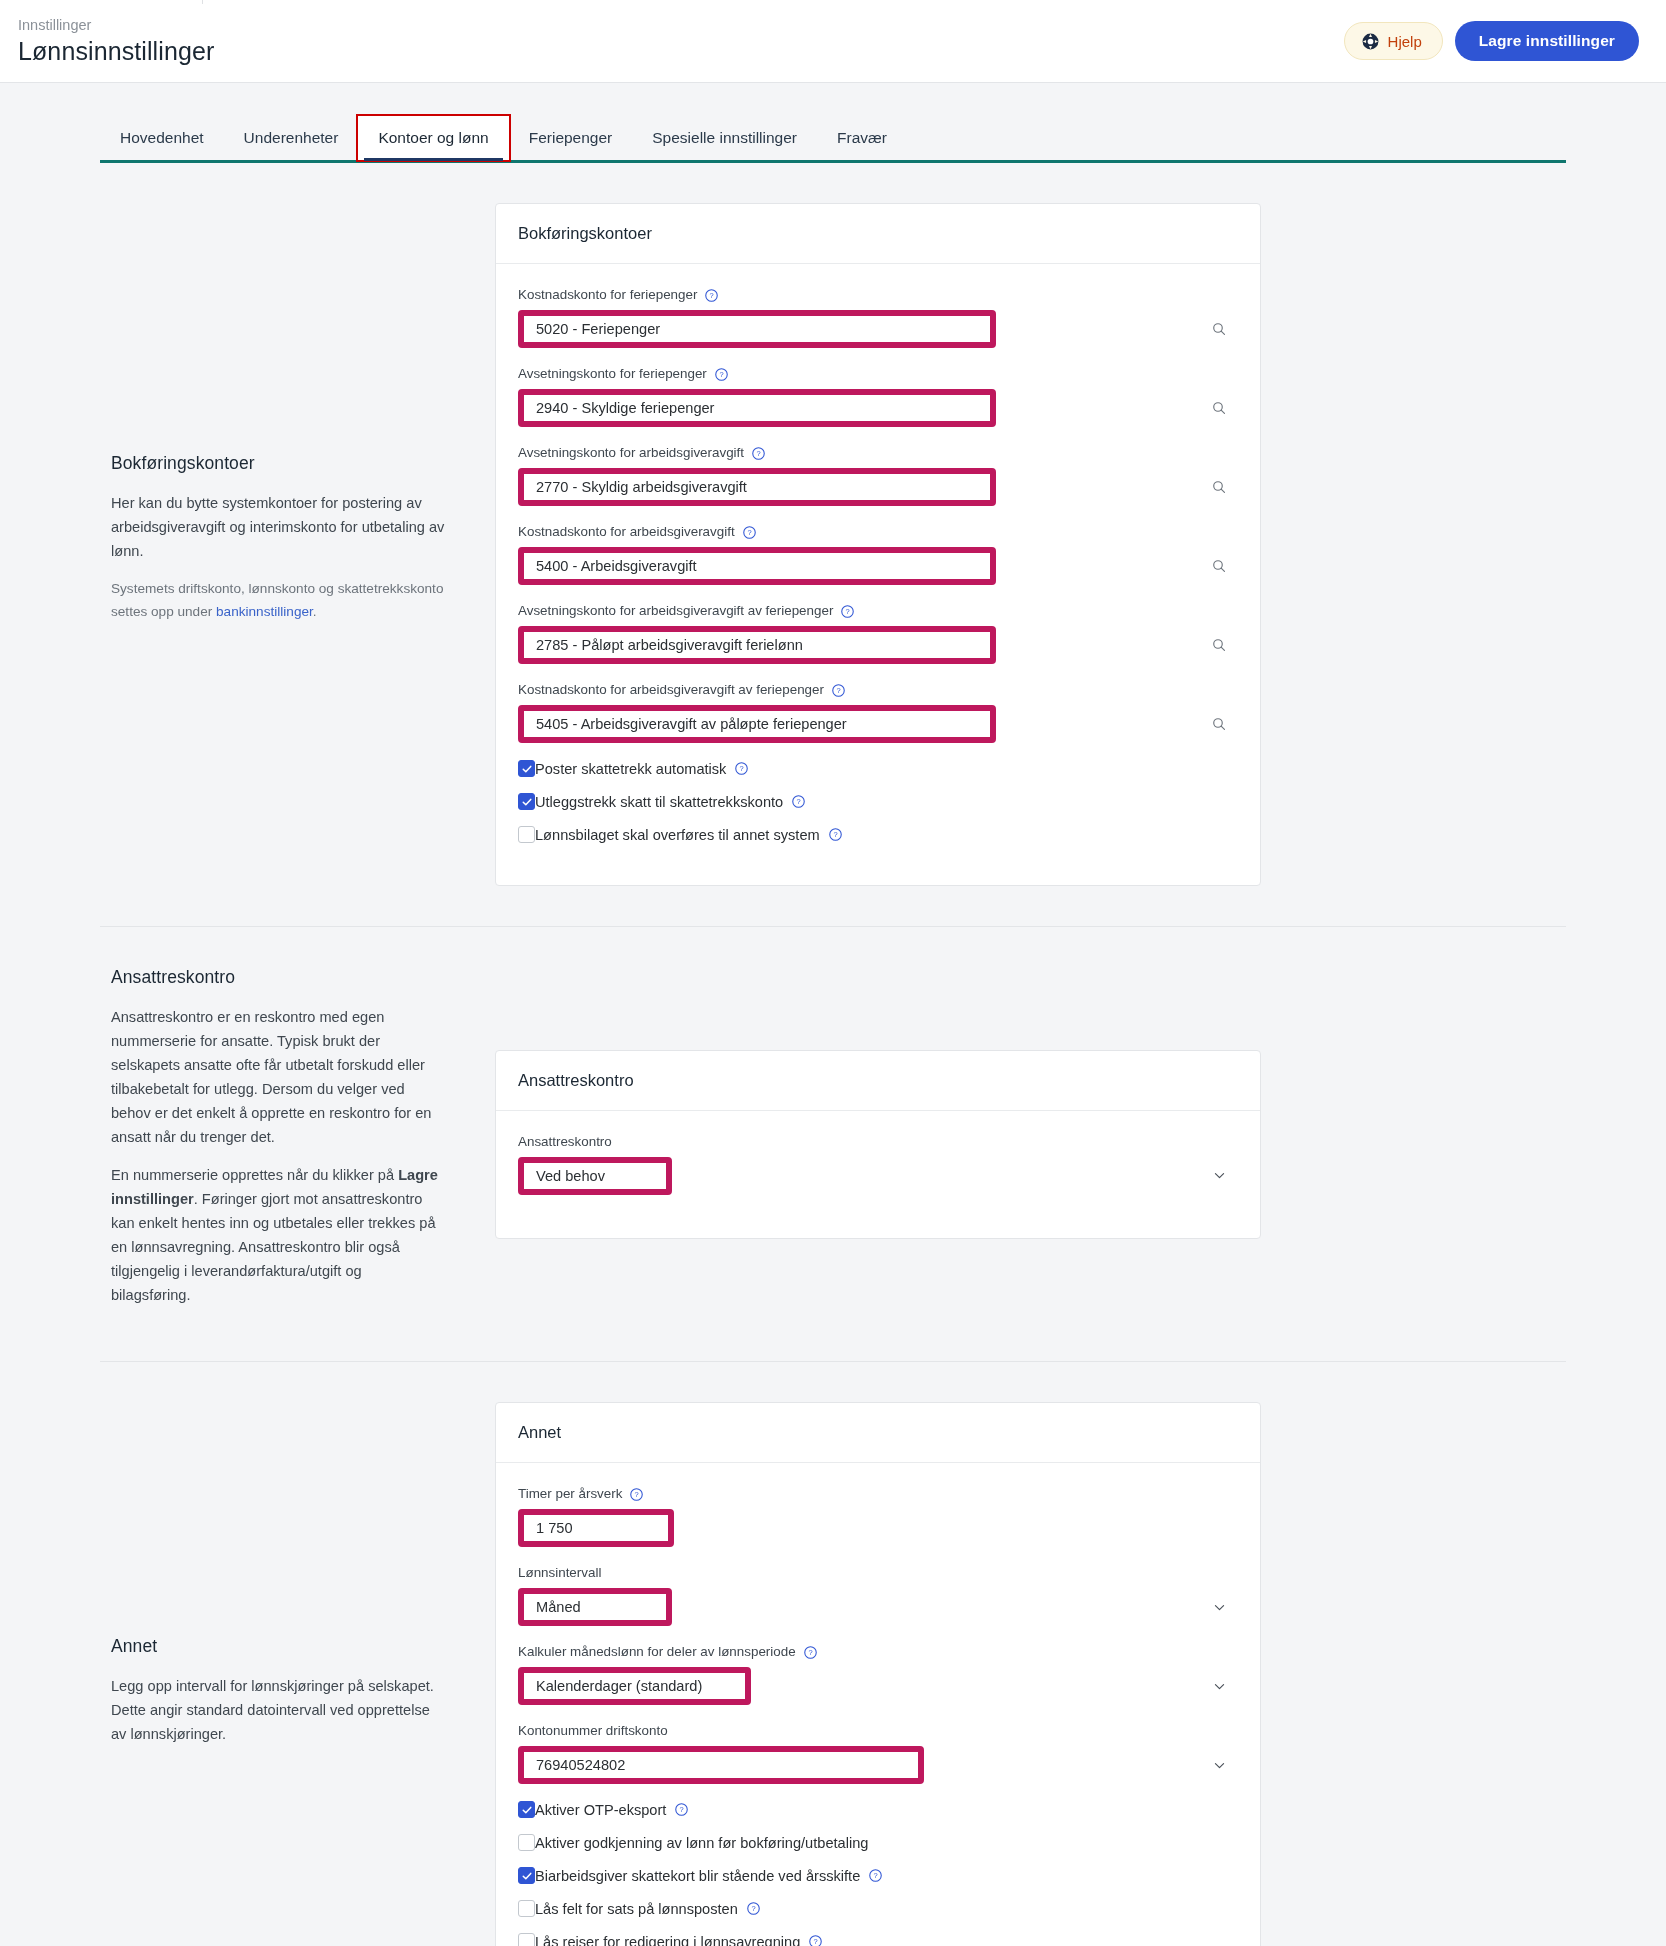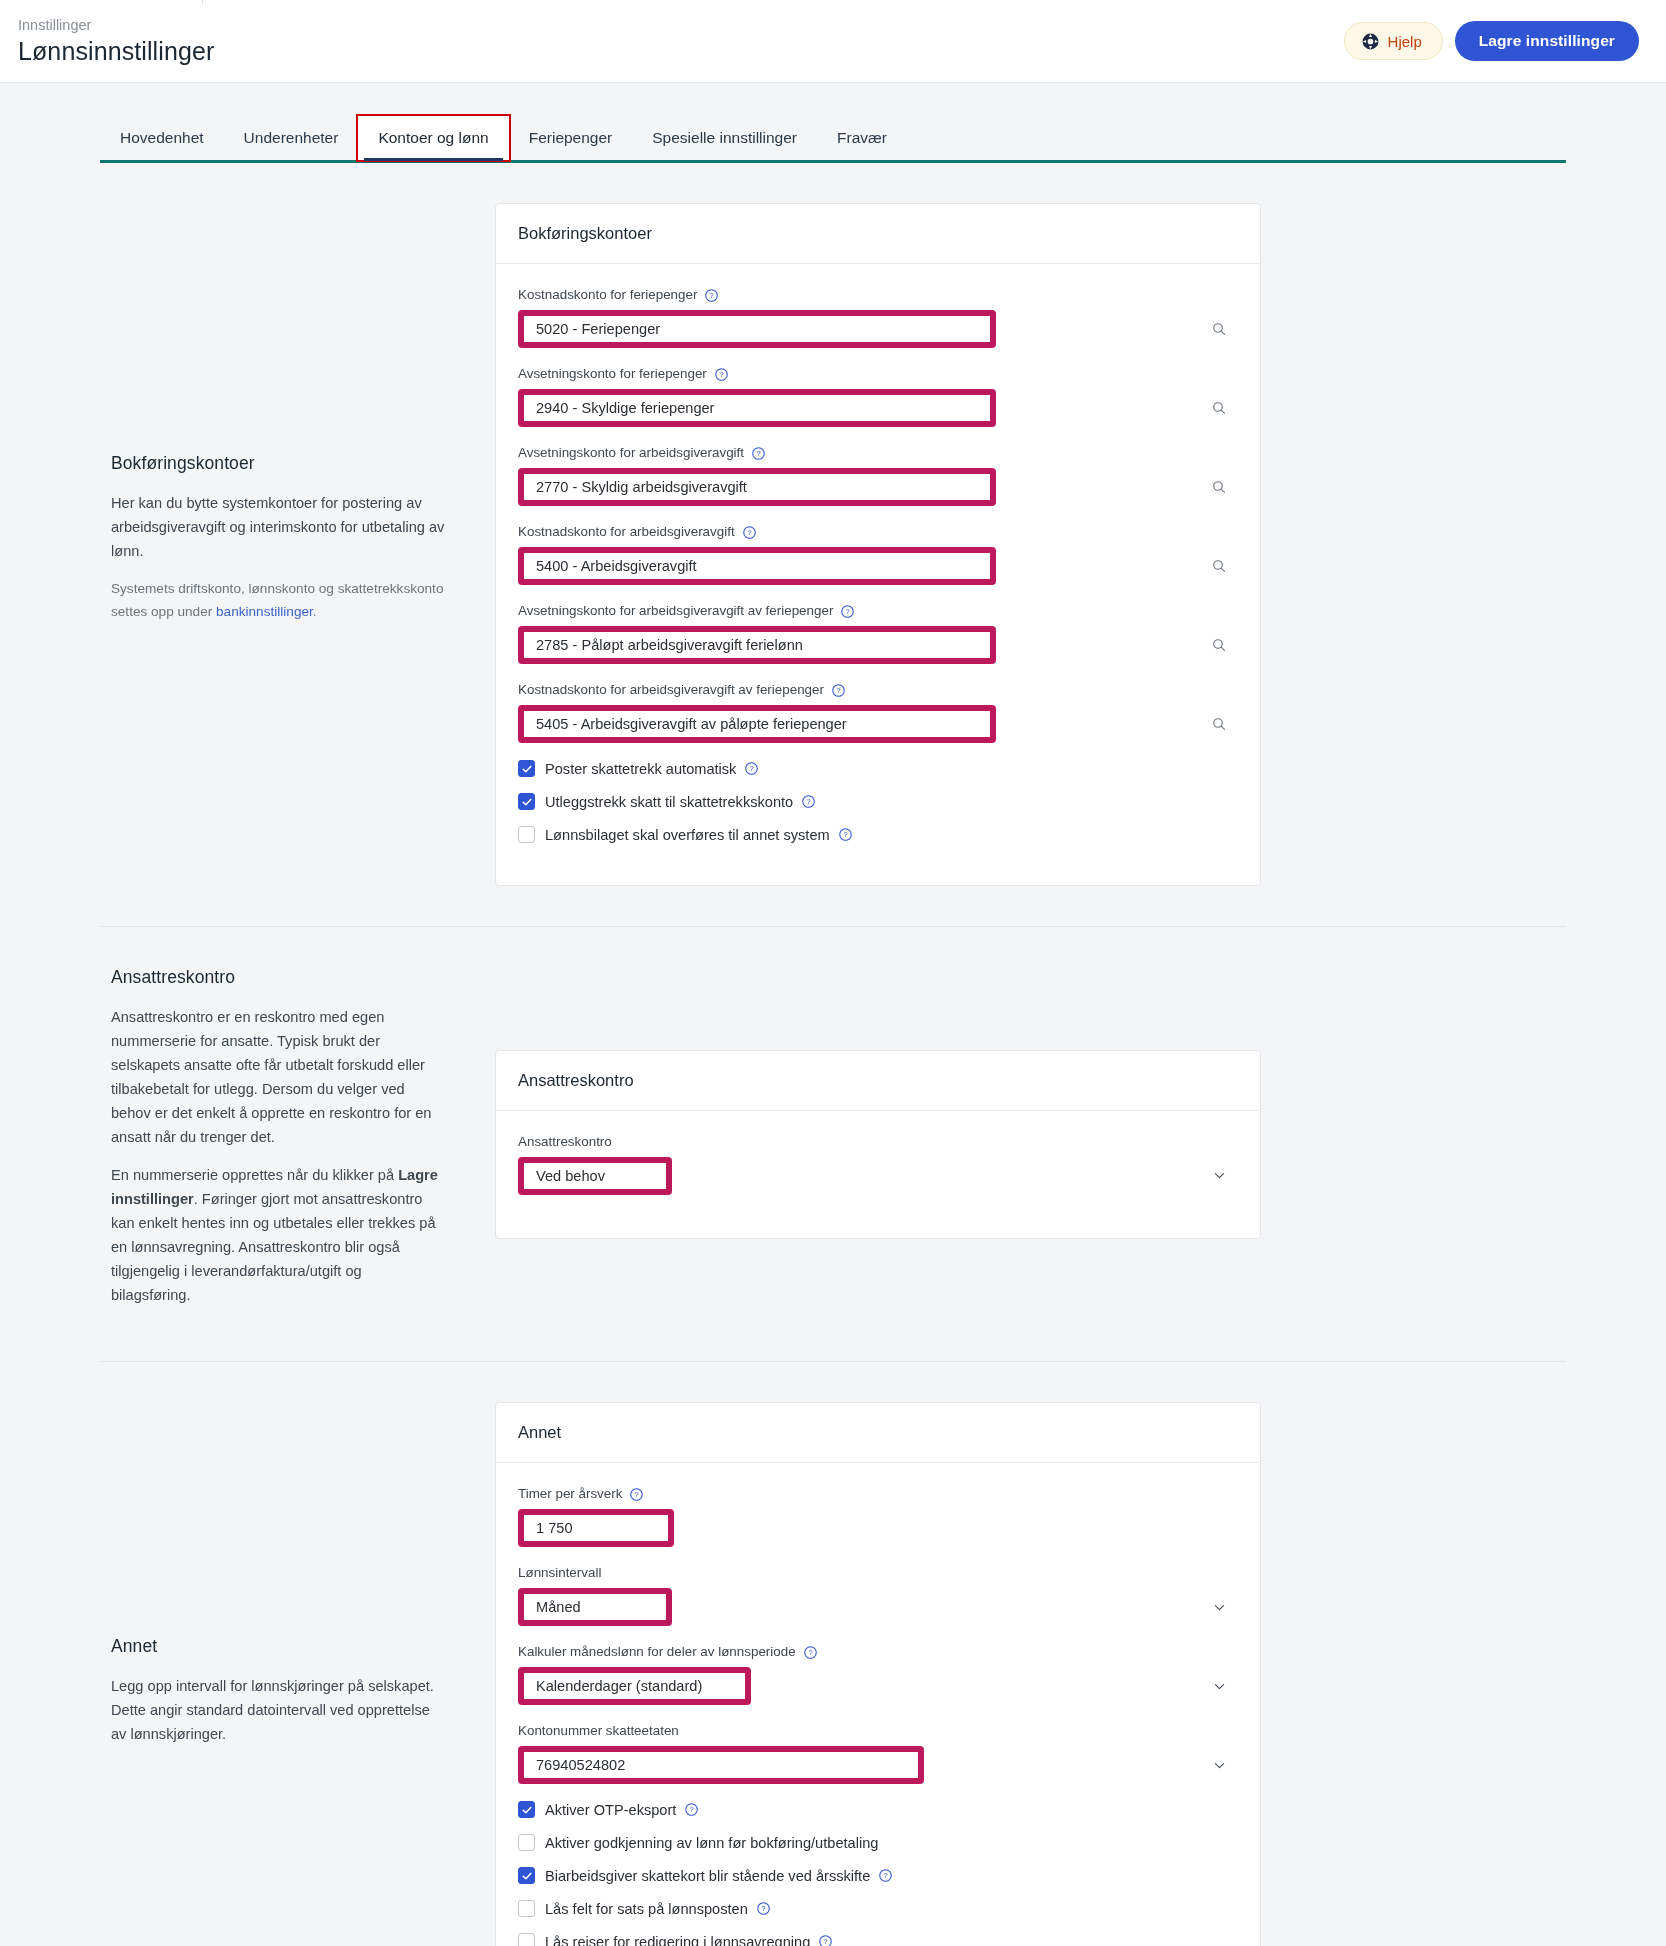--- a/index.html
+++ b/index.html
@@ -182,21 +182,21 @@
   .input.sel-wide { width: 233px; padding-right: 30px; }
   .input.sel-widest { width: 406px; padding-right: 30px; }
   .field-icon {
     position: absolute; right: 11px; top: 0; height: 38px;
     display: flex; align-items: center;
     pointer-events: none;
   }
 
   
   .check-row {
-    display: flex; align-items: center; gap: 10px;
+    display: flex; align-items: center; 
     margin-bottom: 16px;
     font-size: 14.6px;
     color: #2b2f33;
   }
   .check-row:first-of-type { margin-top: 21px; }
   .cbox {
     width: 17px; height: 17px;
     border-radius: 3px;
     border: 1.5px solid #c3c8ce;
     background: #fff;
@@ -500,21 +500,21 @@
               <div class="input sel-wide">Kalenderdager (standard)</div>
               <span class="field-icon">
                 <svg width="15" height="15" viewBox="0 0 24 24" fill="none">
                   <path d="M5.5 9 L12 15.4 L18.5 9" stroke="#4a5159" stroke-width="1.9" stroke-linecap="round" stroke-linejoin="round"></path>
                 </svg>
               </span>
             </div>
           </div>
           <div class="field">
             <div class="field-label">
-              <span>Kontonummer skatteetaten</span>
+              <span>Kontonummer driftskonto</span>
             </div>
             <div class="control">
               <div class="input sel-widest">76940524802</div>
               <span class="field-icon">
                 <svg width="15" height="15" viewBox="0 0 24 24" fill="none">
                   <path d="M5.5 9 L12 15.4 L18.5 9" stroke="#4a5159" stroke-width="1.9" stroke-linecap="round" stroke-linejoin="round"></path>
                 </svg>
               </span>
             </div>
           </div>

